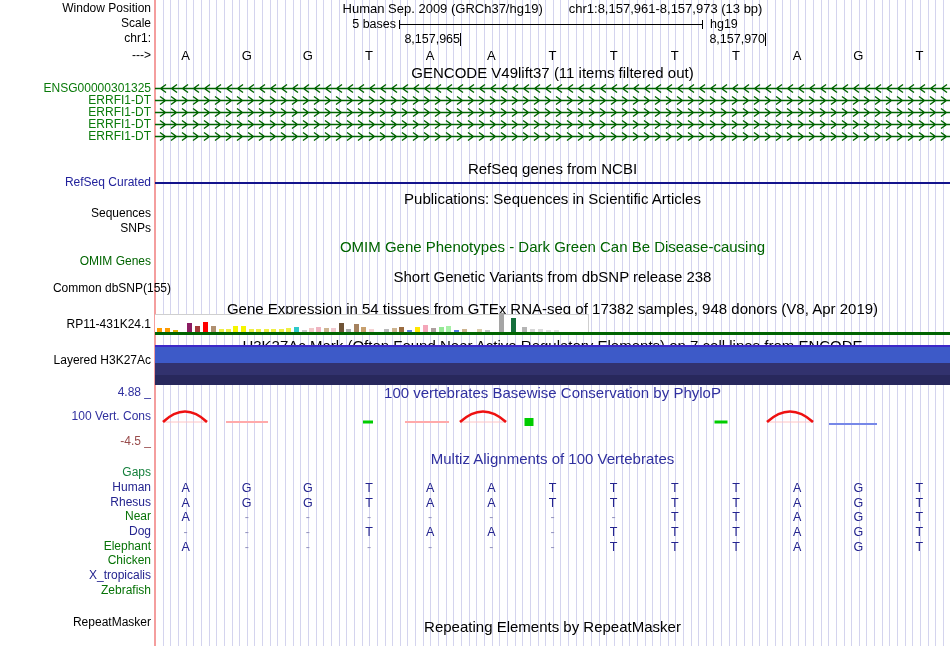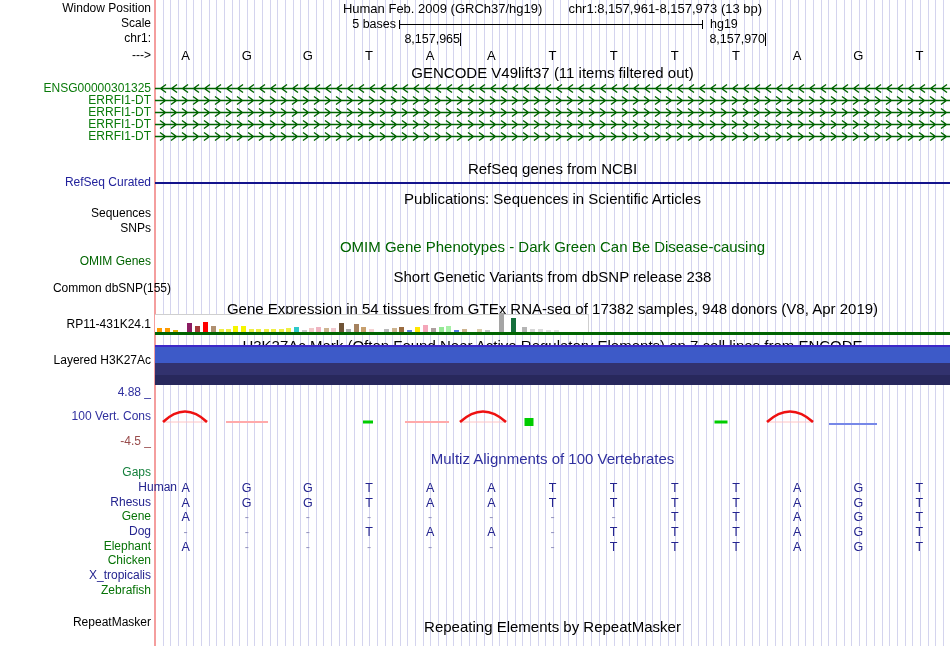--- a/index.html
+++ b/index.html
@@ -125,21 +125,21 @@
       <div style="left: 912.35px; top: 0px; width: 1px; height: 646px; background: rgb(212, 212, 238); position: absolute;"></div>
       <div style="left: 920px; top: 0px; width: 1px; height: 646px; background: rgb(212, 212, 238); position: absolute;"></div>
       <div style="left: 927.65px; top: 0px; width: 1px; height: 646px; background: rgb(212, 212, 238); position: absolute;"></div>
       <div style="left: 935.3px; top: 0px; width: 1px; height: 646px; background: rgb(212, 212, 238); position: absolute;"></div>
       <div style="left: 942.95px; top: 0px; width: 1px; height: 646px; background: rgb(212, 212, 238); position: absolute;"></div>
     </div>
   <div class="abs" style="left: 154px; top: 0px; width: 2px; height: 646px; background: rgb(244, 158, 158);"></div>
 
   <div class="slabel" style="top:2px;">Window Position</div>
   <div class="ctitle" style="top:2px;font-size:13px;">
-    <span>Human Feb. 2009 (GRCh37/hg19)</span><span style="display:inline-block;width:26px;"></span><span>chr1:8,157,961-8,157,973 (13 bp)</span>
+    <span>Human Sep. 2009 (GRCh37/hg19)</span><span style="display:inline-block;width:26px;"></span><span>chr1:8,157,961-8,157,973 (13 bp)</span>
   </div>
 
   <div class="slabel" style="top:17px;">Scale</div>
   <div class="abs" style="top:17px;right:554px;white-space:nowrap;">5 bases</div>
   <div class="abs" style="left:399px;top:24px;width:304px;height:1px;background:#000;"></div>
   <div class="abs" style="left:399px;top:20px;width:1px;height:9px;background:#000;"></div>
   <div class="abs" style="left:702px;top:20px;width:1px;height:9px;background:#000;"></div>
   <div class="abs" style="top:17px;left:710px;">hg19</div>
 
   <div class="slabel" style="top:32px;">chr1:</div>
@@ -255,20 +255,21 @@
   <div class="abs" style="left: 155px; top: 332px; width: 795px; height: 3px; background: rgb(0, 100, 0);"></div>
 
   <div class="ctitle" style="top:339px;">H3K27Ac Mark (Often Found Near Active Regulatory Elements) on 7 cell lines from ENCODE</div>
   <div class="slabel" style="top:354px;">Layered H3K27Ac</div>
   <div class="abs" style="left: 155px; top: 345px; width: 795px; height: 2px; background: rgb(61, 40, 200);"></div>
   <div class="abs" style="left: 155px; top: 347px; width: 795px; height: 16px; background: rgb(61, 90, 200);"></div>
   <div class="abs" style="left: 155px; top: 363px; width: 795px; height: 12px; background: rgb(50, 50, 110);"></div>
   <div class="abs" style="left: 155px; top: 375px; width: 795px; height: 10px; background: rgb(40, 40, 92);"></div>
 
   <div class="slabel" style="top: 386px; color: rgb(48, 48, 159);">4.88 _</div>
+  <div class="ctitle" style="top: 386px; color: rgb(48, 48, 159);">100 vertebrates Basewise Conservation by PhyloP</div>
   <div class="slabel" style="top: 410px; color: rgb(48, 48, 159);">100 Vert. Cons</div>
   <div class="slabel" style="top: 435px; color: rgb(153, 76, 76);">-4.5 _</div>
   <div id="phylop-wiggle" class="abs" style="left:155px;top:404px;width:795px;height:38px;"><svg width="795" height="38">
         <line x1="8" y1="18" x2="52" y2="18" stroke="#ffc4c4" stroke-width="1"></line>
         <path d="M8 18 Q 30 -3 52 18" fill="none" stroke="#ee1111" stroke-width="2.6"></path>
         <line x1="71" y1="18" x2="113" y2="18" stroke="#ffaaaa" stroke-width="2"></line>
         <line x1="208" y1="18" x2="218" y2="18" stroke="#00cc00" stroke-width="3"></line>
         <line x1="250" y1="18" x2="294" y2="18" stroke="#ffaaaa" stroke-width="2"></line>
         <line x1="305" y1="18" x2="351" y2="18" stroke="#ffc4c4" stroke-width="1"></line>
         <path d="M305 18 Q 328 -3 351 18" fill="none" stroke="#ee1111" stroke-width="2.6"></path>
@@ -363,21 +364,21 @@
     </div>
 
   <div class="ctitle" style="top:620px;">Repeating Elements by RepeatMasker</div>
   <div class="slabel" style="top:616px;">RepeatMasker</div>
 
 <div class="slabel" style="left: 0px; top: 82px; width: 151px; text-align: right; font-size: 12px; line-height: 13px; white-space: nowrap; color: rgb(10, 122, 10); position: absolute;">ENSG00000301325</div>
     <div class="slabel" style="left: 0px; top: 94px; width: 151px; text-align: right; font-size: 12px; line-height: 13px; white-space: nowrap; color: rgb(10, 122, 10); position: absolute;">ERRFI1-DT</div>
     <div class="slabel" style="left: 0px; top: 106px; width: 151px; text-align: right; font-size: 12px; line-height: 13px; white-space: nowrap; color: rgb(10, 122, 10); position: absolute;">ERRFI1-DT</div>
     <div class="slabel" style="left: 0px; top: 118px; width: 151px; text-align: right; font-size: 12px; line-height: 13px; white-space: nowrap; color: rgb(10, 122, 10); position: absolute;">ERRFI1-DT</div>
     <div class="slabel" style="left: 0px; top: 130px; width: 151px; text-align: right; font-size: 12px; line-height: 13px; white-space: nowrap; color: rgb(10, 122, 10); position: absolute;">ERRFI1-DT</div>
-    <div class="slabel" style="top: 481px; color: rgb(36, 36, 143); position: absolute; padding-left: 26px;">Human</div>
+    <div class="slabel" style="top: 481px; color: rgb(36, 36, 143); position: absolute;">Human</div>
     <div class="slabel" style="top: 496px; color: rgb(36, 36, 143); position: absolute;">Rhesus</div>
-    <div class="slabel" style="top: 510px; color: rgb(7, 115, 7); position: absolute;">Gene</div>
+    <div class="slabel" style="top: 510px; color: rgb(7, 115, 7); position: absolute;">Near</div>
     <div class="slabel" style="top: 525px; color: rgb(36, 36, 143); position: absolute;">Dog</div>
     <div class="slabel" style="top: 540px; color: rgb(7, 115, 7); position: absolute;">Elephant</div>
     <div class="slabel" style="top: 554px; color: rgb(7, 115, 7); position: absolute;">Chicken</div>
     <div class="slabel" style="top: 569px; color: rgb(36, 36, 143); position: absolute;">X_tropicalis</div>
     <div class="slabel" style="top: 584px; color: rgb(7, 115, 7); position: absolute;">Zebrafish</div>
   </div>
 
 </body></html>

